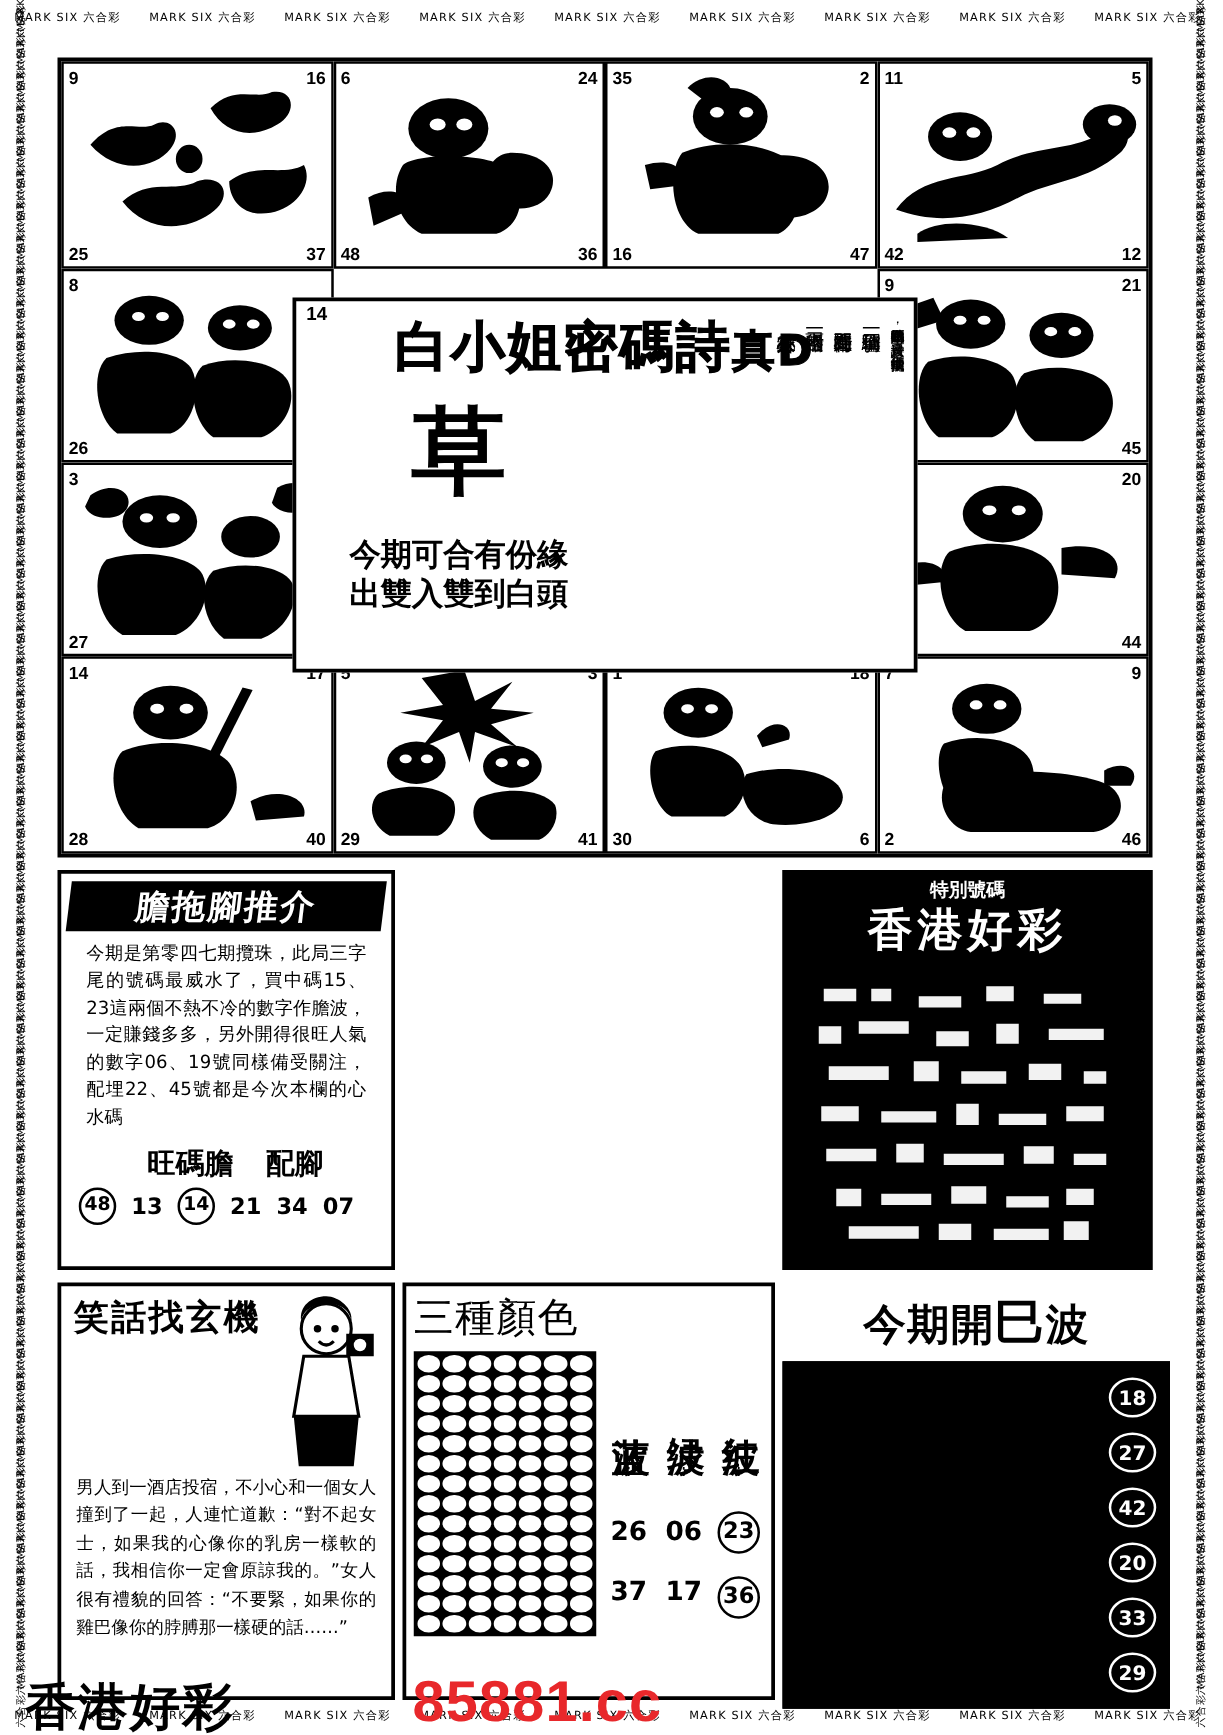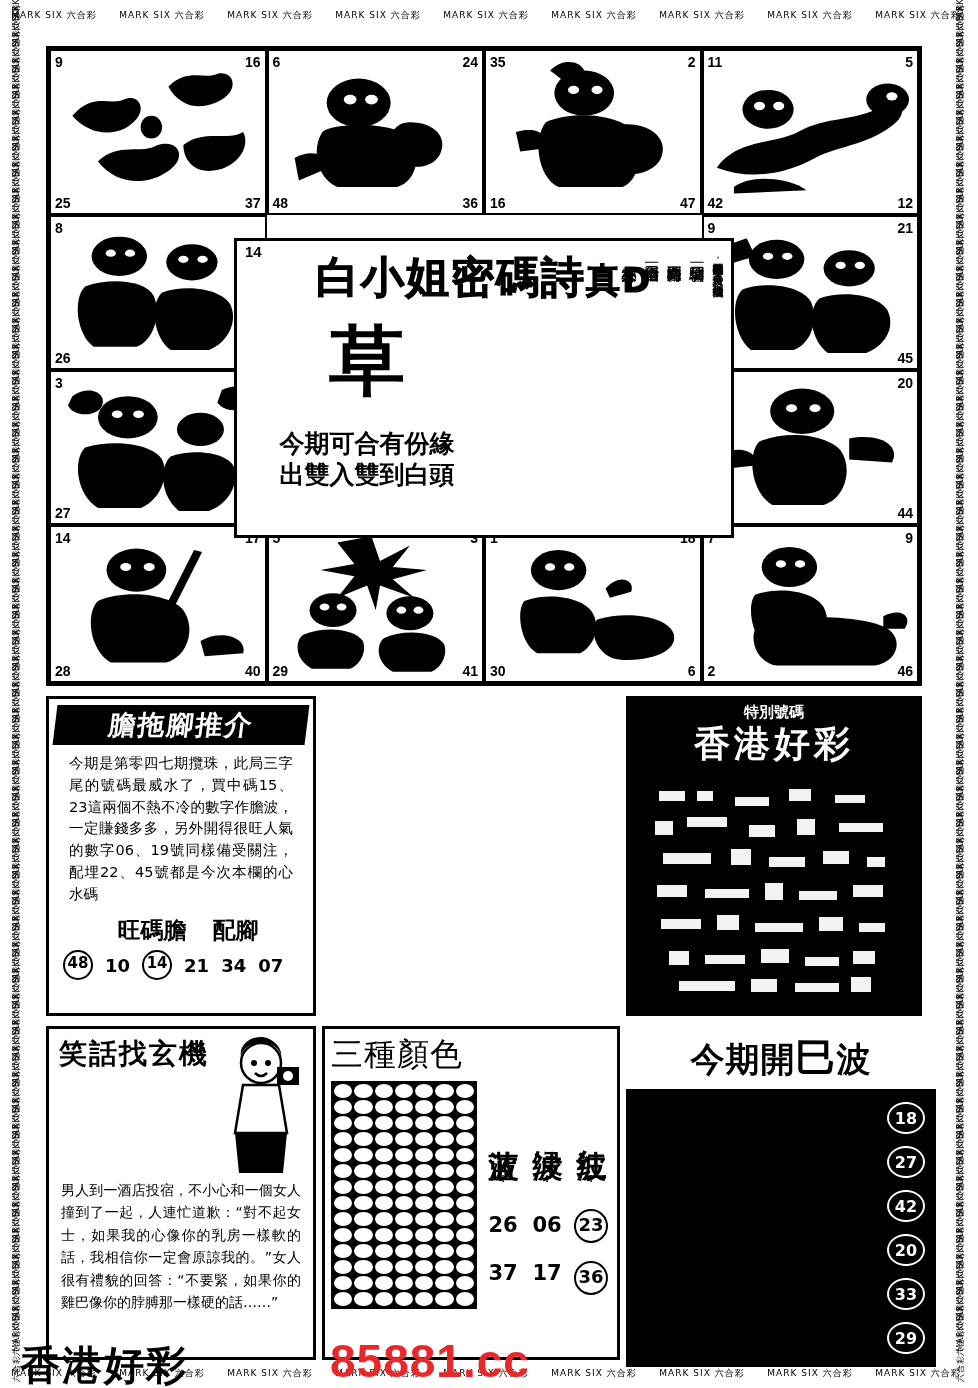--- a/index.html
+++ b/index.html
@@ -507,21 +507,21 @@
 
   <div class="panel" style="left:12px;top:666px;width:270px;height:320px;">
     <div style="margin:6px 6px 0;height:40px;background:#000;color:#fff;display:flex;align-items:center;justify-content:center;font-size:27px;font-weight:bold;letter-spacing:2px;transform:skewX(-7deg);">膽拖腳推介</div>
     <div class="ptxt" style="margin:8px 20px 0;text-align:justify;">今期是第零四七期攬珠，此局三字尾的號碼最威水了，買中碼15、23這兩個不熱不冷的數字作膽波，一定賺錢多多，另外開得很旺人氣的數字06、19號同樣備受關注，配埋22、45號都是今次本欄的心水碼</div>
     <div style="display:flex;gap:26px;margin:10px 0 0 14px;font-size:23px;font-weight:bold;justify-content:center;">
       <span>旺碼膽</span>
       <span>配腳</span>
     </div>
     <div style="display:flex;align-items:center;gap:12px;margin:4px 0 0 14px;">
       <span class="badge">48</span>
-      <span style="font-size:18px;font-weight:bold;">10</span>
+      <span style="font-size:18px;font-weight:bold;">13</span>
       <span class="badge">14</span>
       <span style="font-size:18px;font-weight:bold;">21</span>
       <span style="font-size:18px;font-weight:bold;">34</span>
       <span style="font-size:18px;font-weight:bold;">07</span>
     </div>
   </div>
 
 
   <div class="panel" style="left:592px;top:666px;width:296px;height:320px;background:#000;">
     <div style="color:#fff;text-align:center;font-size:15px;font-weight:bold;margin-top:4px;">特別號碼</div>

